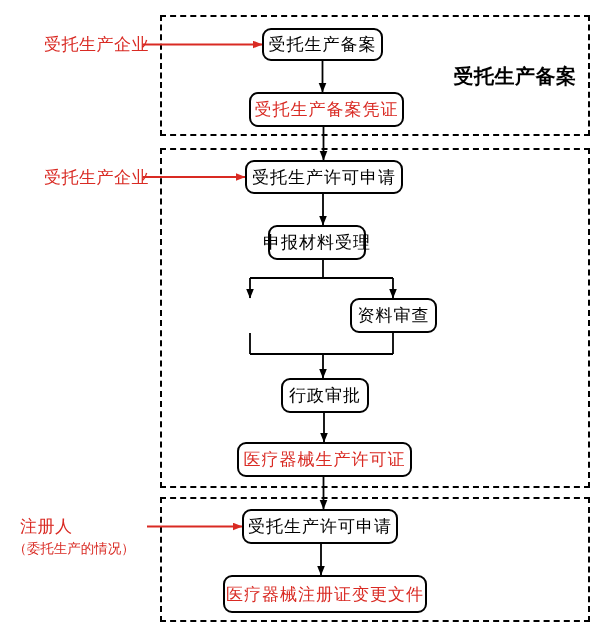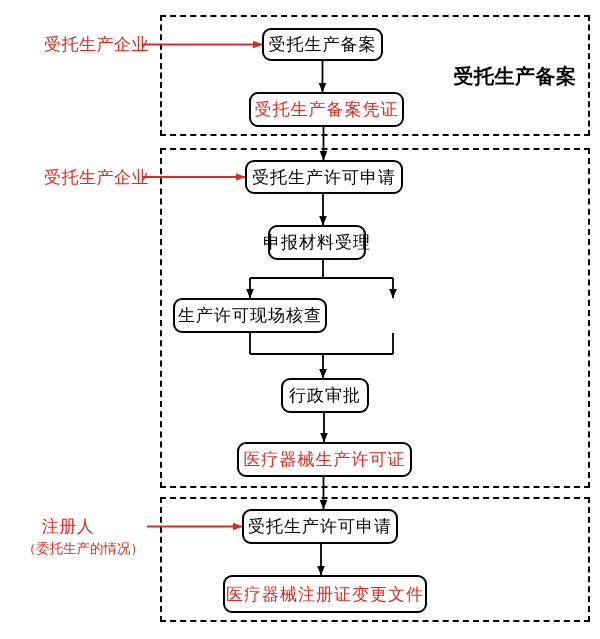--- a/index.html
+++ b/index.html
@@ -81,34 +81,34 @@
   </div>
   <div class="node red" style="left:249px;top:92px;width:155px;height:35px">
     <span>受托生产备案凭证</span>
   </div>
   <div class="node" style="left:245px;top:160px;width:158px;height:34px">
     <span>受托生产许可申请</span>
   </div>
   <div class="node" style="left:268px;top:225px;width:98px;height:35px">
     <span>申报材料受理</span>
   </div>
-  <div class="node" style="left:173px;top:298px;width:154px;height:35px">
-    <span>生产许可现场核查</span>
+  <div class="node" style="left:350px;top:298px;width:87px;height:35px">
+    <span>资料审查</span>
   </div>
   <div class="node red" style="left:237px;top:442px;width:175px;height:35px">
     <span>医疗器械生产许可证</span>
   </div>
   <div class="node" style="left:281px;top:378px;width:88px;height:35px">
     <span>行政审批</span>
   </div>
   <div class="node" style="left:242px;top:509px;width:156px;height:35px">
     <span>受托生产许可申请</span>
   </div>
   <div class="node red" style="left:223px;top:575px;width:204px;height:38px">
     <span>医疗器械注册证变更文件</span>
   </div>
 
   <div class="side-label" style="left:44px;top:36px">受托生产企业</div>
   <div class="side-label" style="left:44px;top:169px">受托生产企业</div>
-  <div class="side-label" style="left:20px;top:518px;width:96px;text-align:center">注册人</div>
-  <div class="side-label note" style="left:4px;top:540px;width:140px;text-align:right">（委托生产的情况）</div>
+  <div class="side-label" style="left:20px;top:518px;width:96px;text-align:left">注册人</div>
+  <div class="side-label note" style="left:4px;top:540px;width:140px;text-align:center">（委托生产的情况）</div>
 
 </div>
 
 </body></html>

